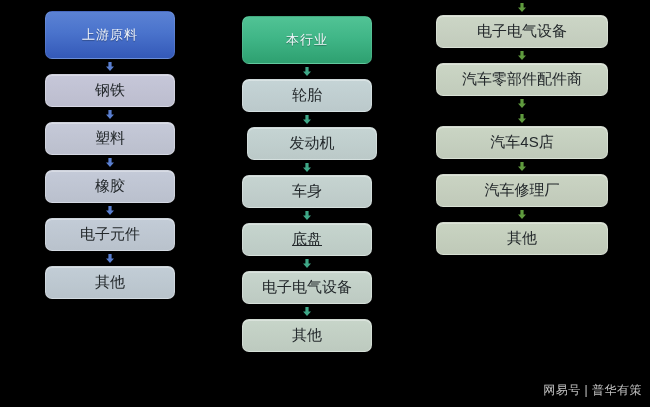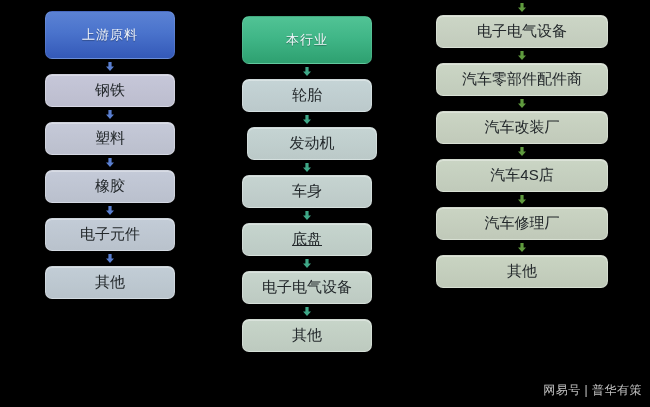--- a/index.html
+++ b/index.html
@@ -210,23 +210,20 @@
         </svg>
       </div>
       <div class="node" style="background: linear-gradient(rgb(203, 214, 197) 0%, rgb(193, 203, 187) 100%);">
         <span>汽车零部件配件商</span>
       </div>
       <div class="arrow">
         <svg width="8" height="9" viewBox="0 0 8 9">
           <path d="M2.4 0 H5.6 V4.6 H8 L4 9 L0 4.6 H2.4 Z" fill="#5f9a3e"></path>
         </svg>
       </div>
-      <div class="node" style="background: linear-gradient(rgb(203, 213, 196) 0%, rgb(193, 202, 186) 100%);">
-        <span>汽车改装厂</span>
-      </div>
       <div class="arrow">
         <svg width="8" height="9" viewBox="0 0 8 9">
           <path d="M2.4 0 H5.6 V4.6 H8 L4 9 L0 4.6 H2.4 Z" fill="#5f9a3e"></path>
         </svg>
       </div>
       <div class="node" style="background: linear-gradient(rgb(202, 213, 196) 0%, rgb(192, 202, 186) 100%);">
         <span>汽车4S店</span>
       </div>
       <div class="arrow">
         <svg width="8" height="9" viewBox="0 0 8 9">

